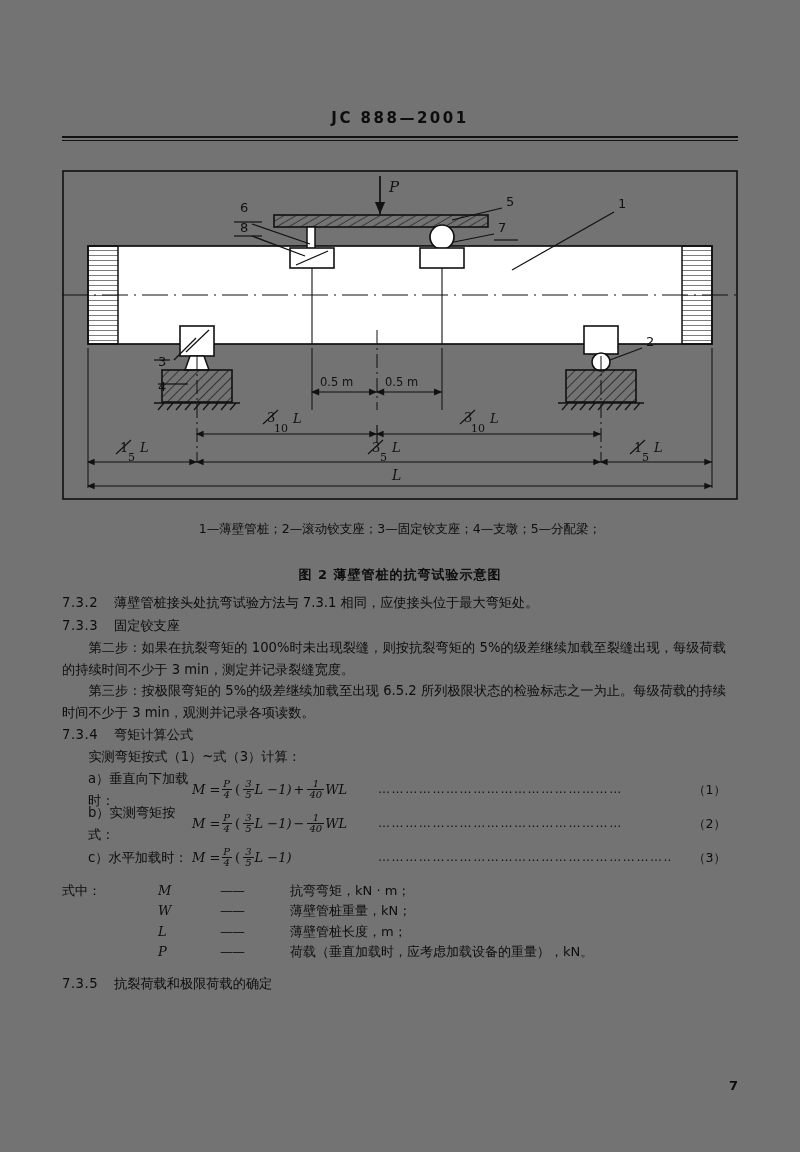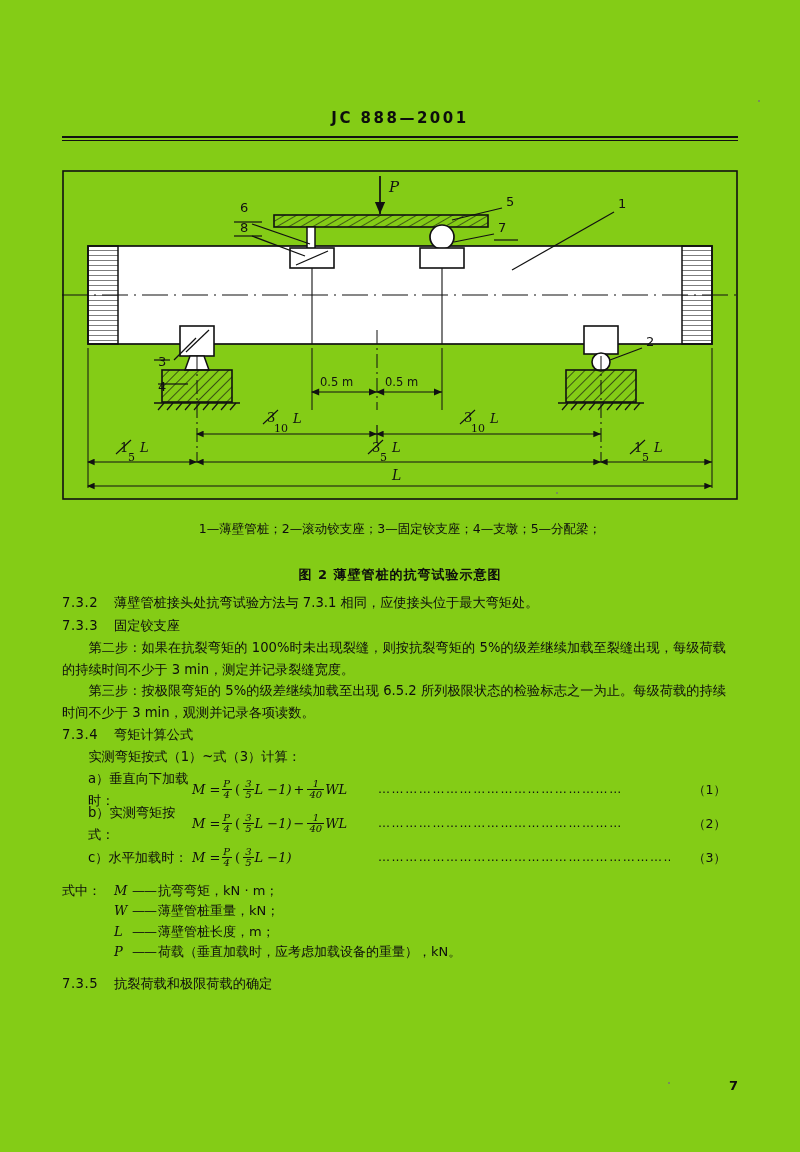--- a/index.html
+++ b/index.html
@@ -3,21 +3,21 @@
 <meta charset="utf-8">
 <style>
   html,body{margin:0;padding:0;background:#fff;}
   body{
     width:800px;height:1152px;position:relative;overflow:hidden;
     font-family:"DejaVu Sans","Liberation Sans",sans-serif;
     color:#0d0d0d;
   }
   .page{
     position:absolute;inset:0;
-    background:#84cc16;
+    background:#737373;
   }
   
   .hdr{
     position:absolute;left:0;right:0;top:108px;text-align:center;
   }
   .hdr-title{
     font-size:15px;font-weight:bold;letter-spacing:2.5px;
     font-family:"DejaVu Sans",sans-serif;
   }
   .hdr-rule{
@@ -79,21 +79,21 @@
   .frac{
     display:inline-flex;flex-direction:column;align-items:center;
     vertical-align:middle;margin:0 1px;line-height:1;
   }
   .frac .num{font-size:10px;padding:0 2px;}
   .frac .den{font-size:10px;padding:0 2px;border-top:1px solid #111;}
   .mi{font-style:italic;}
   .mo{font-style:normal;padding:0 2px;}
   
   .where{margin-top:6px;}
-  .wrow{display:flex;font-size:13px;line-height:20.5px;}
+  .wrow{display:flex;font-size:13px;line-height:20.5px;gap:44px;}
   .wlead{width:52px;flex:none;}
   .wsym{
     width:18px;flex:none;font-family:"DejaVu Serif",serif;font-style:italic;
   }
   .wdash{flex:none;letter-spacing:-1px;padding-right:2px;}
   .wdef{flex:1;}
   .pageno{
     position:absolute;right:62px;top:1078px;
     font-size:13px;font-weight:bold;
   }

